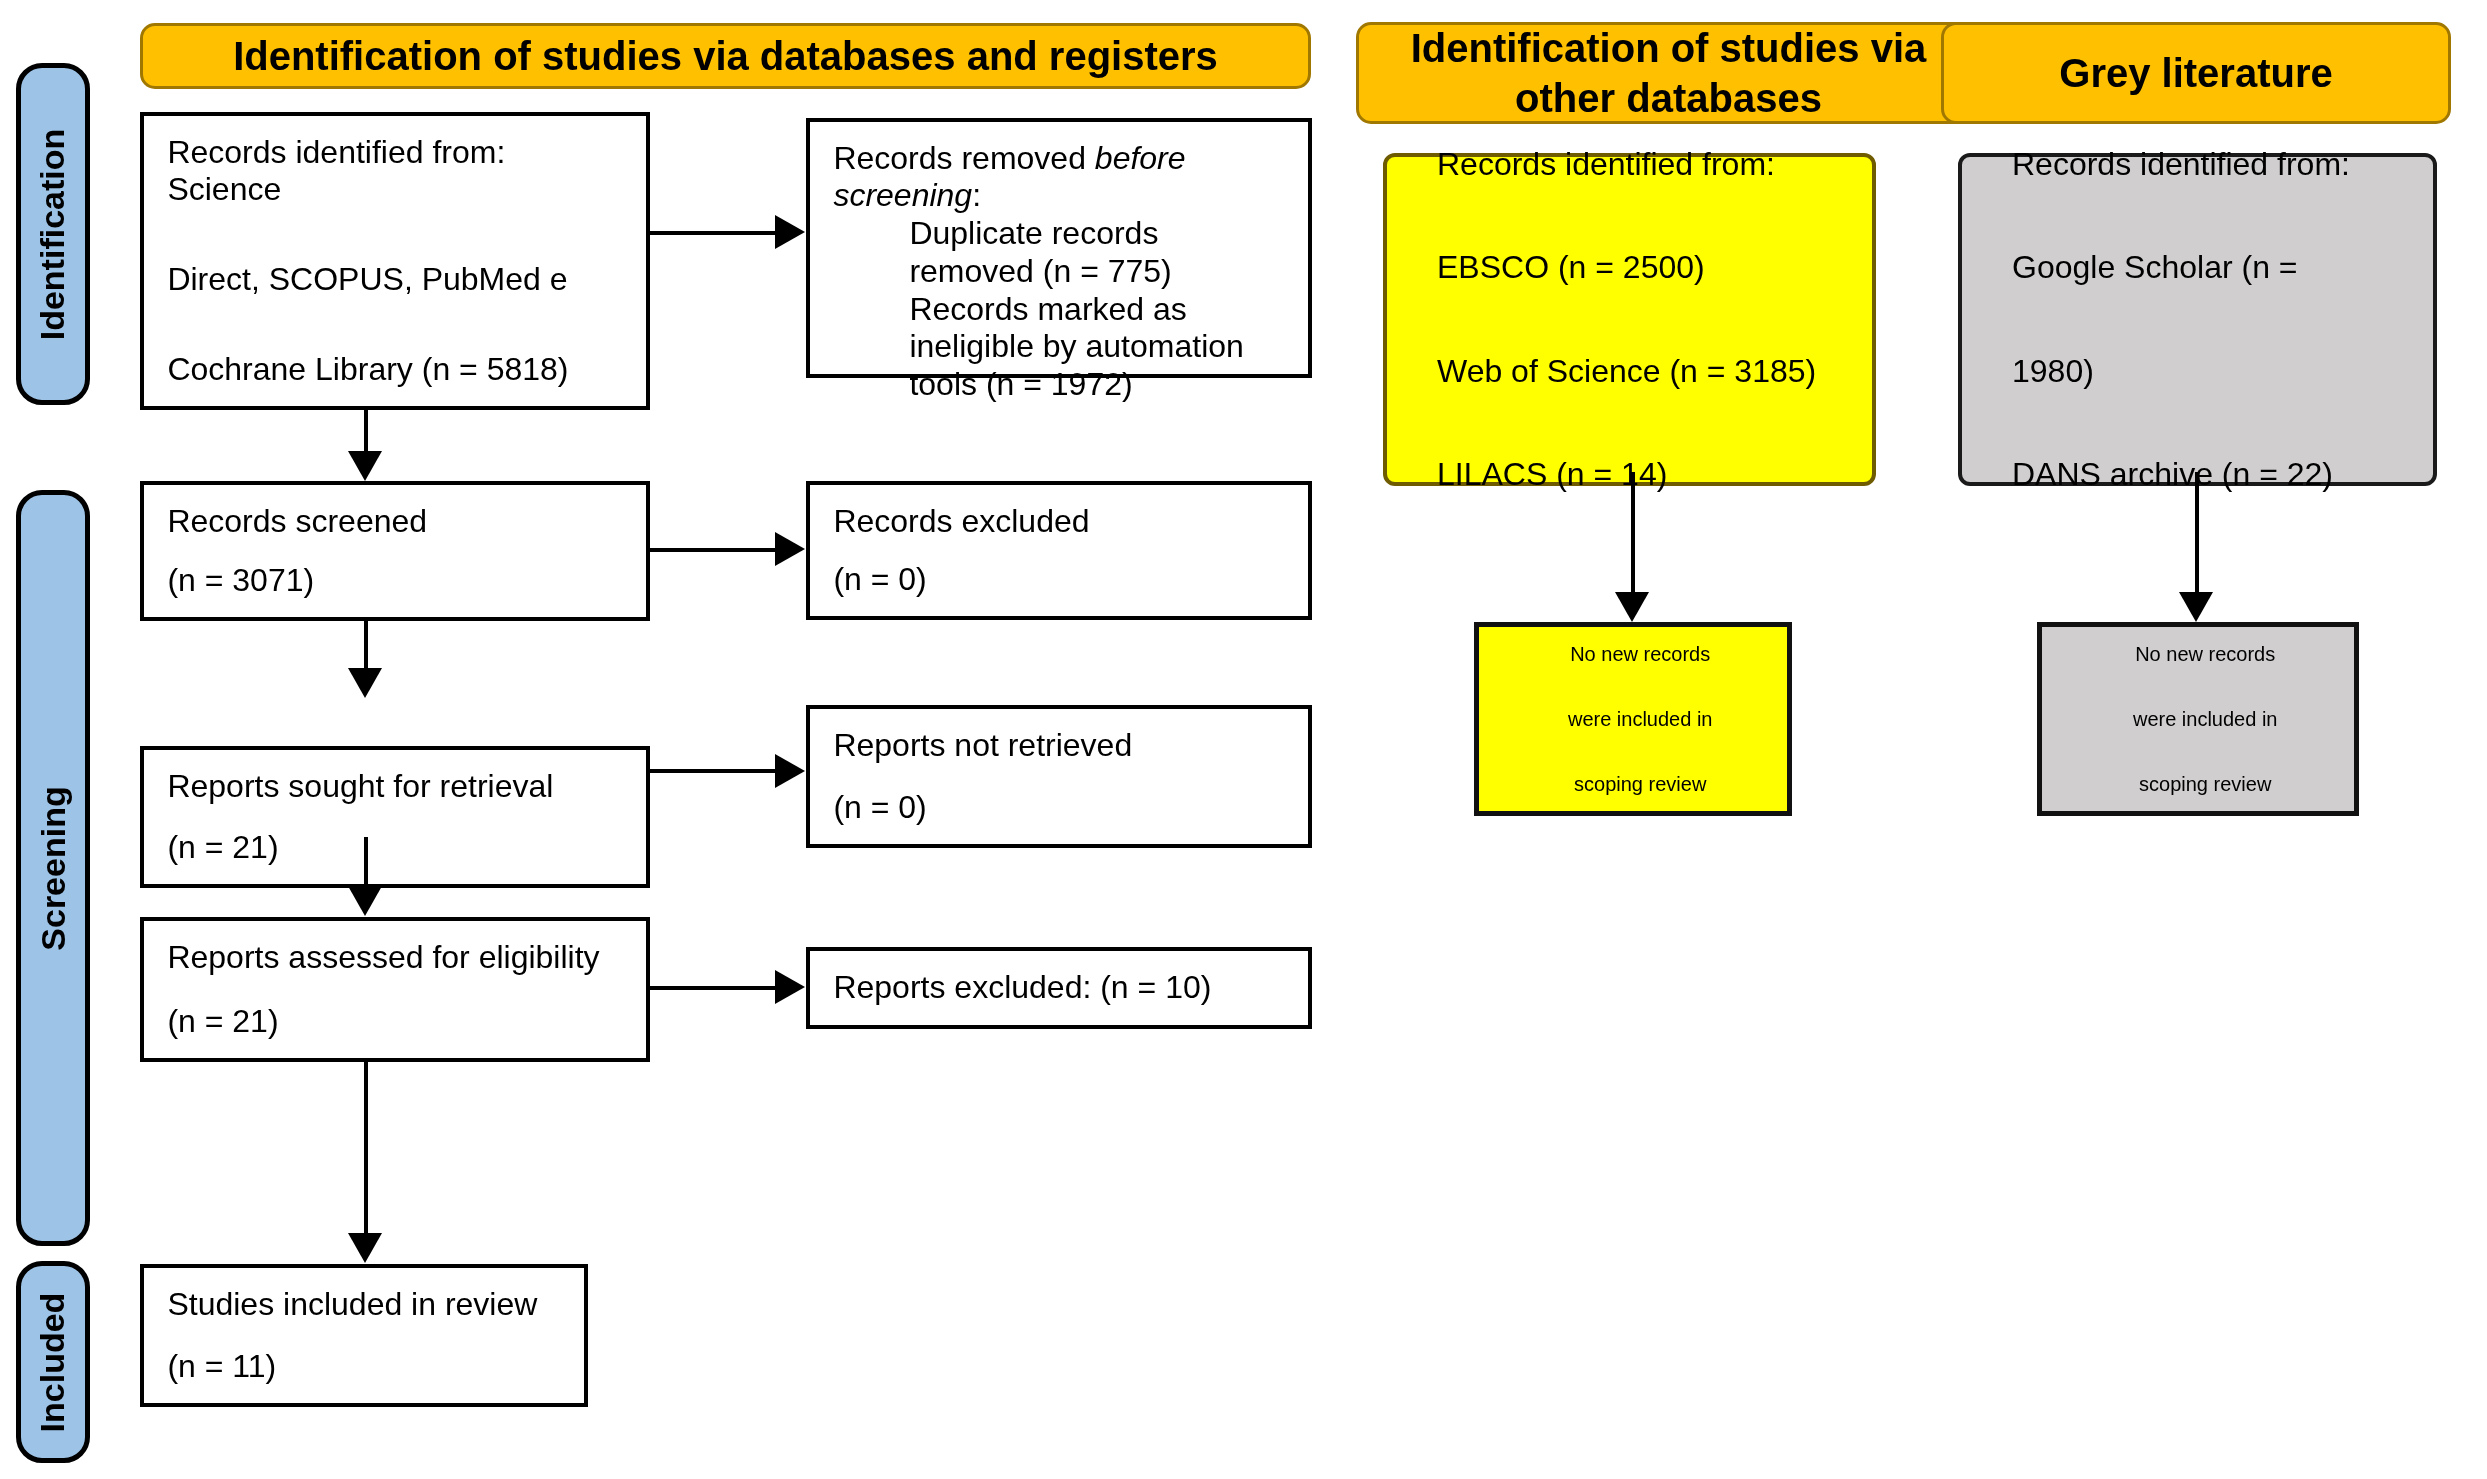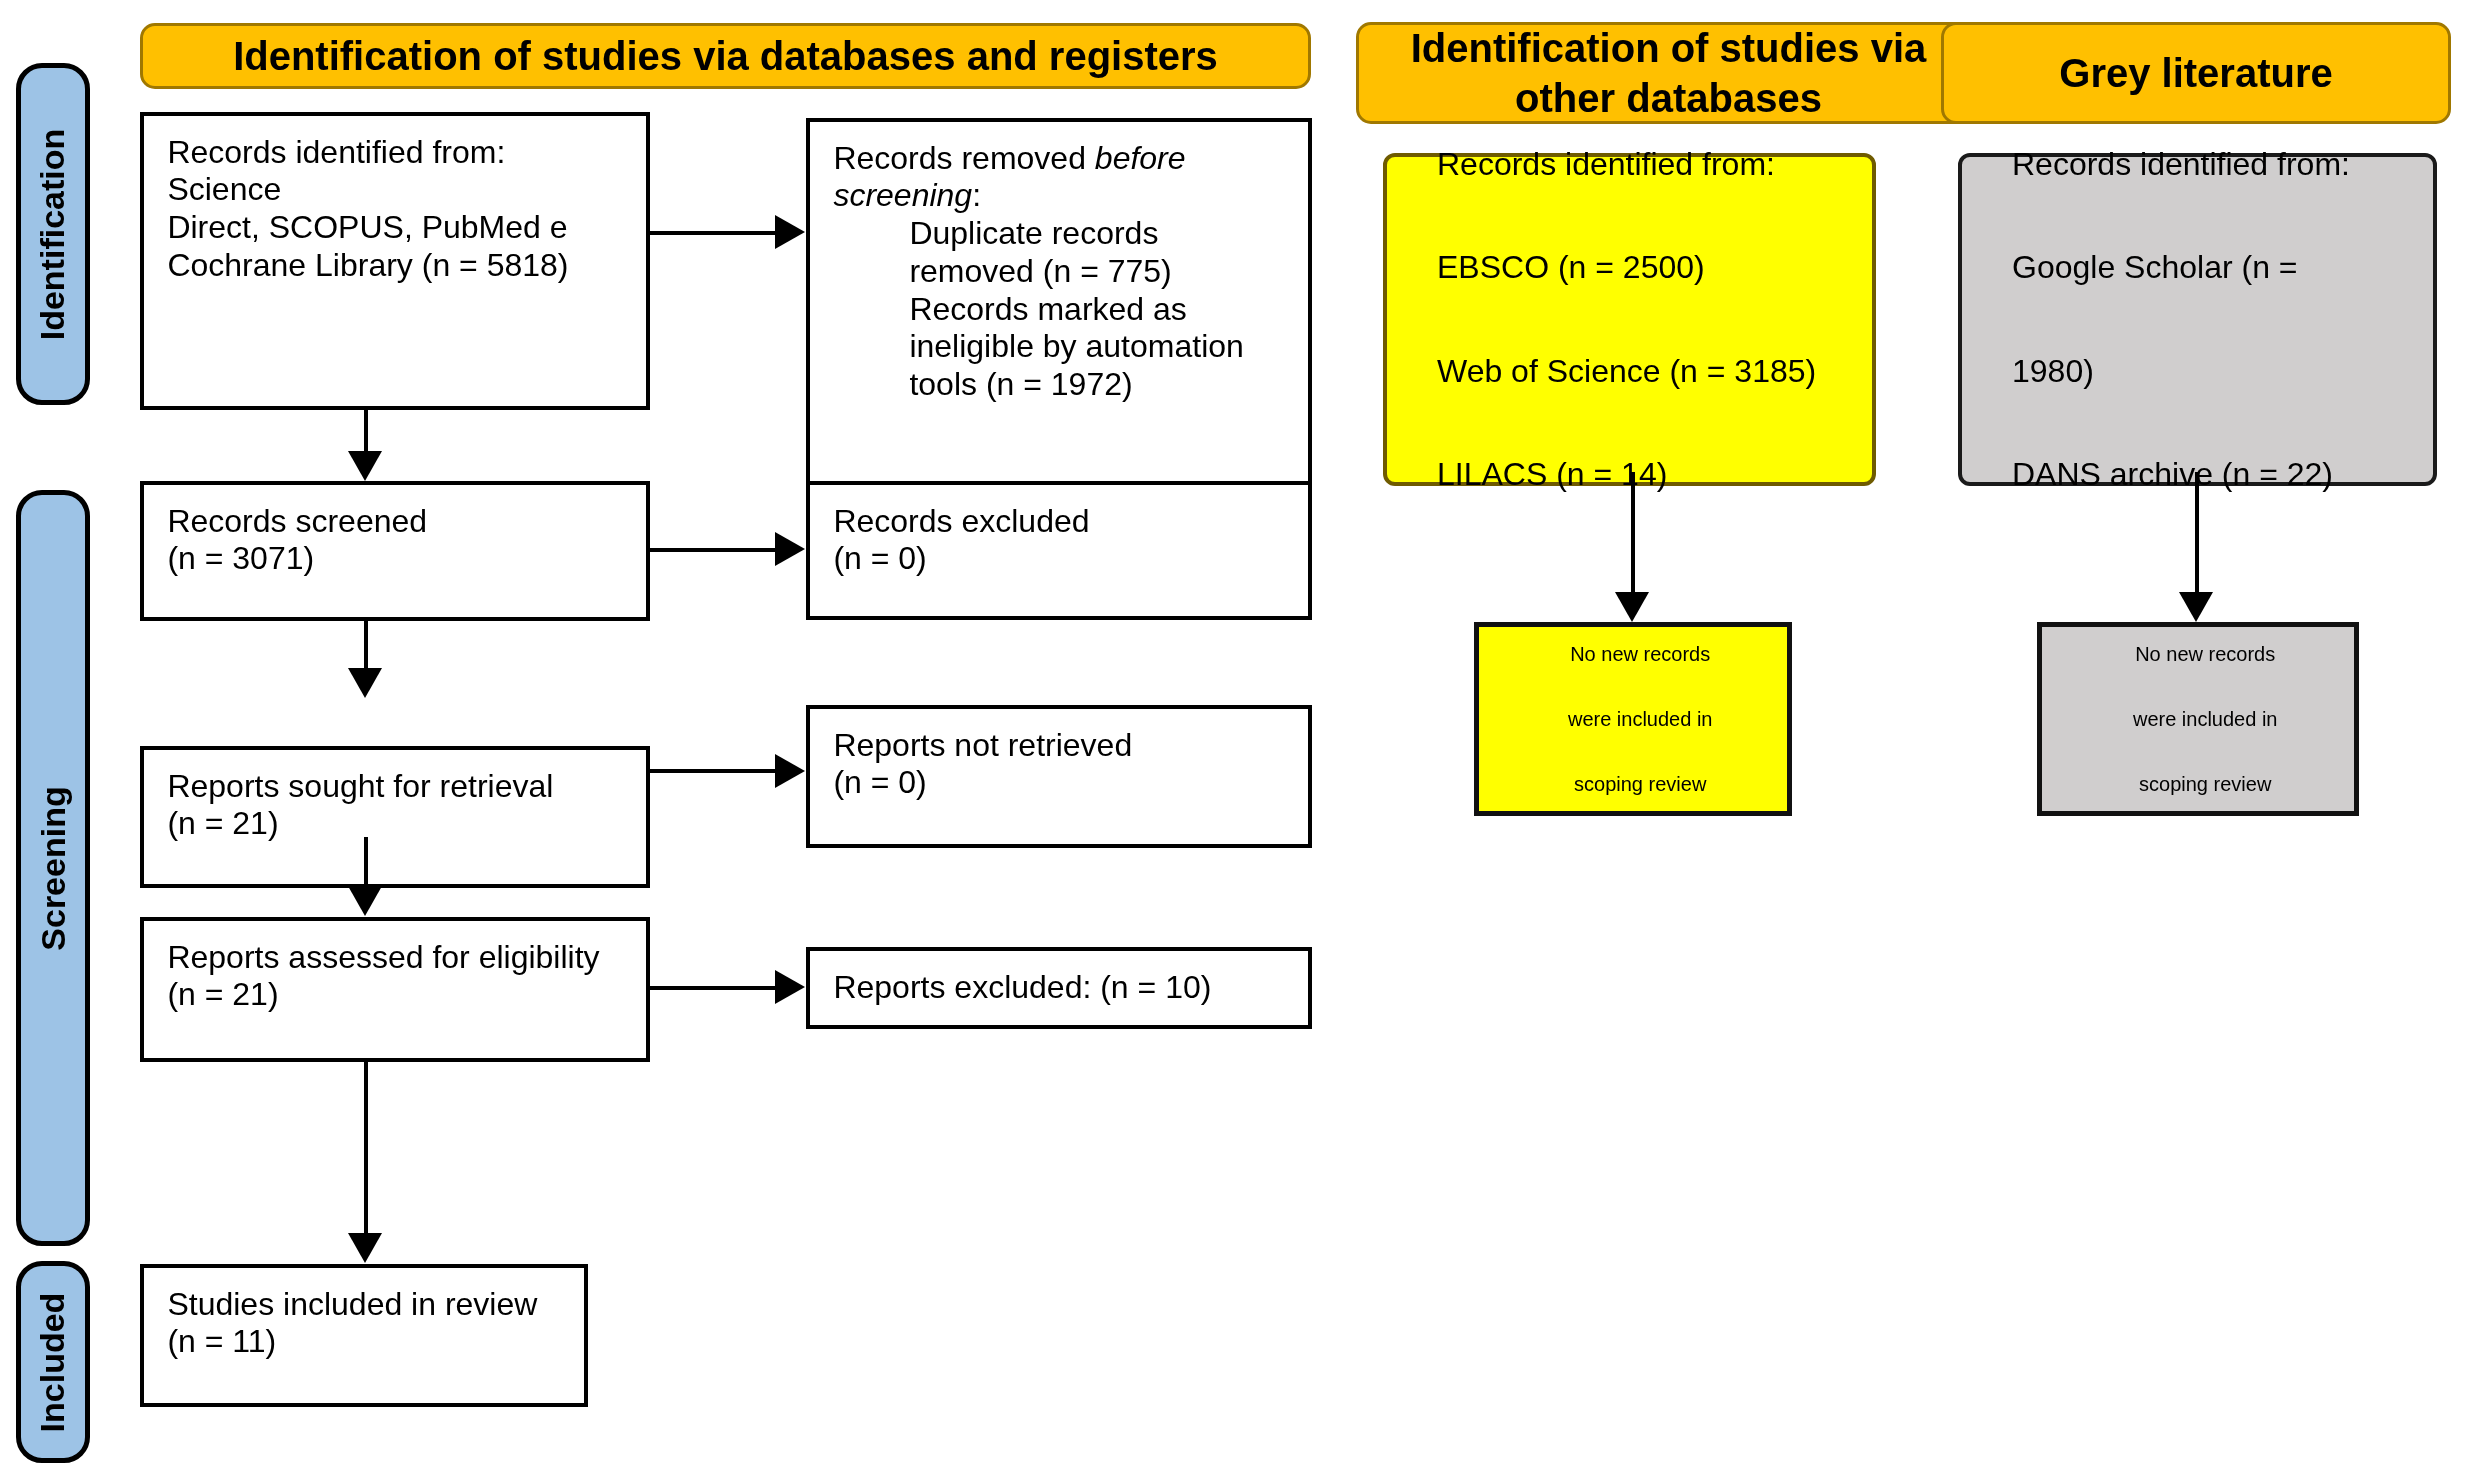--- a/index.html
+++ b/index.html
@@ -7,21 +7,21 @@
     position:relative;
     width:2487px;height:1479px;
     background:#ffffff;
     font-family:"Liberation Sans", sans-serif;
     color:#000;
   }
   
   .white-box{
     position:absolute;box-sizing:border-box;
     background:#ffffff;border:4.7px solid #000;
-    display:flex;flex-direction:column;justify-content:flex-start;
+    display:flex;flex-direction:column;justify-content:space-between;
     padding:17.6px 23.4px;font-size:32px;line-height:1.18;text-align:left;
   }
   .header{
     position:absolute;box-sizing:border-box;
     background:#FFC000;border:3.5px solid #A07800;border-radius:15px;
     display:flex;align-items:center;justify-content:center;
     font-size:40px;font-weight:bold;text-align:center;line-height:1.25;
     padding:0 23.4px;
   }
   .round-box{
@@ -87,21 +87,21 @@
   <div class="side-label" style="left:16px;top:1261px;width:74px;height:202px;">
     <span>Included</span>
   </div>
 
   <div class="white-box" style="left:140px;top:112px;width:510px;height:298px;">
     <p>Records identified from: Science</p>
     <p>Direct, SCOPUS, PubMed e</p>
     <p>Cochrane Library (n = 5818)</p>
   </div>
 
-  <div class="white-box" style="left:806px;top:118px;width:506px;height:367px;justify-content:flex-start;">
+  <div class="white-box" style="left:806px;top:118px;width:506px;height:260px;justify-content:flex-start;">
     <p><span>Records removed </span><i>before screening</i><span>:</span></p>
     <p class="indent">Duplicate records removed (n = 775)</p>
     <p class="indent">Records marked as ineligible by automation tools (n = 1972)</p>
   </div>
 
   <div class="white-box" style="left:140px;top:481px;width:510px;height:140px;">
     <p>Records screened</p>
     <p>(n = 3071)</p>
   </div>
 

